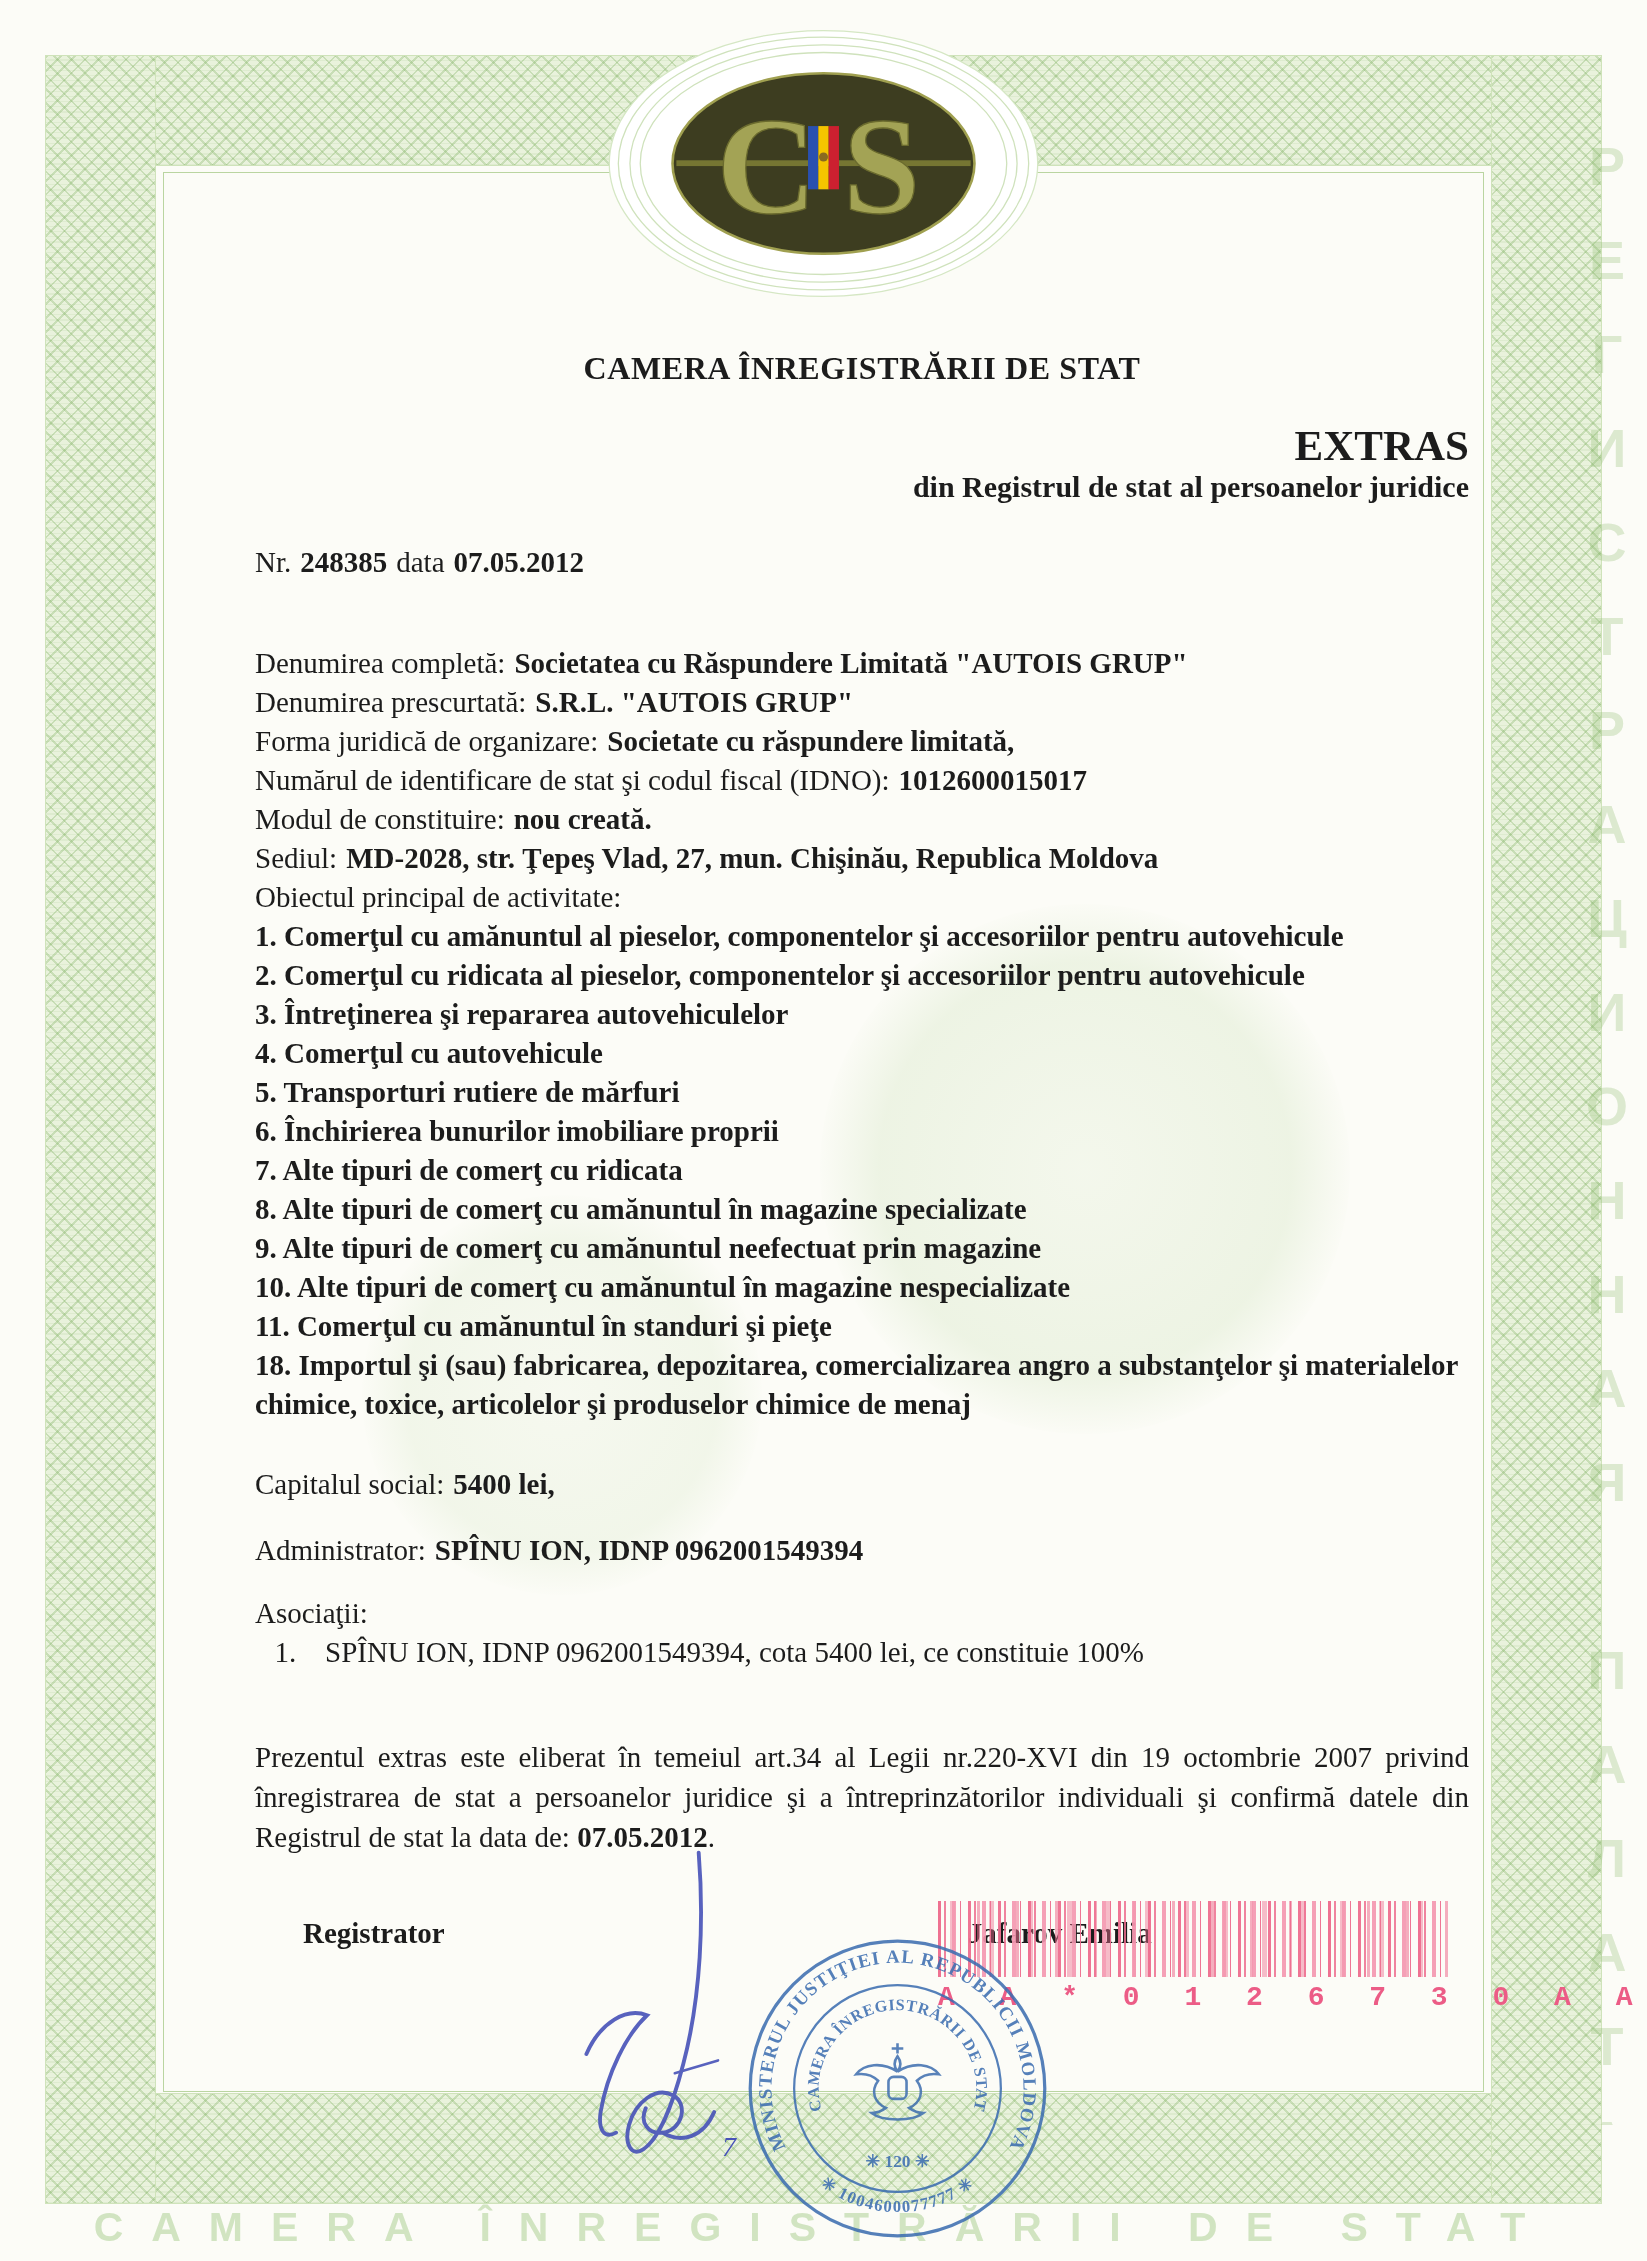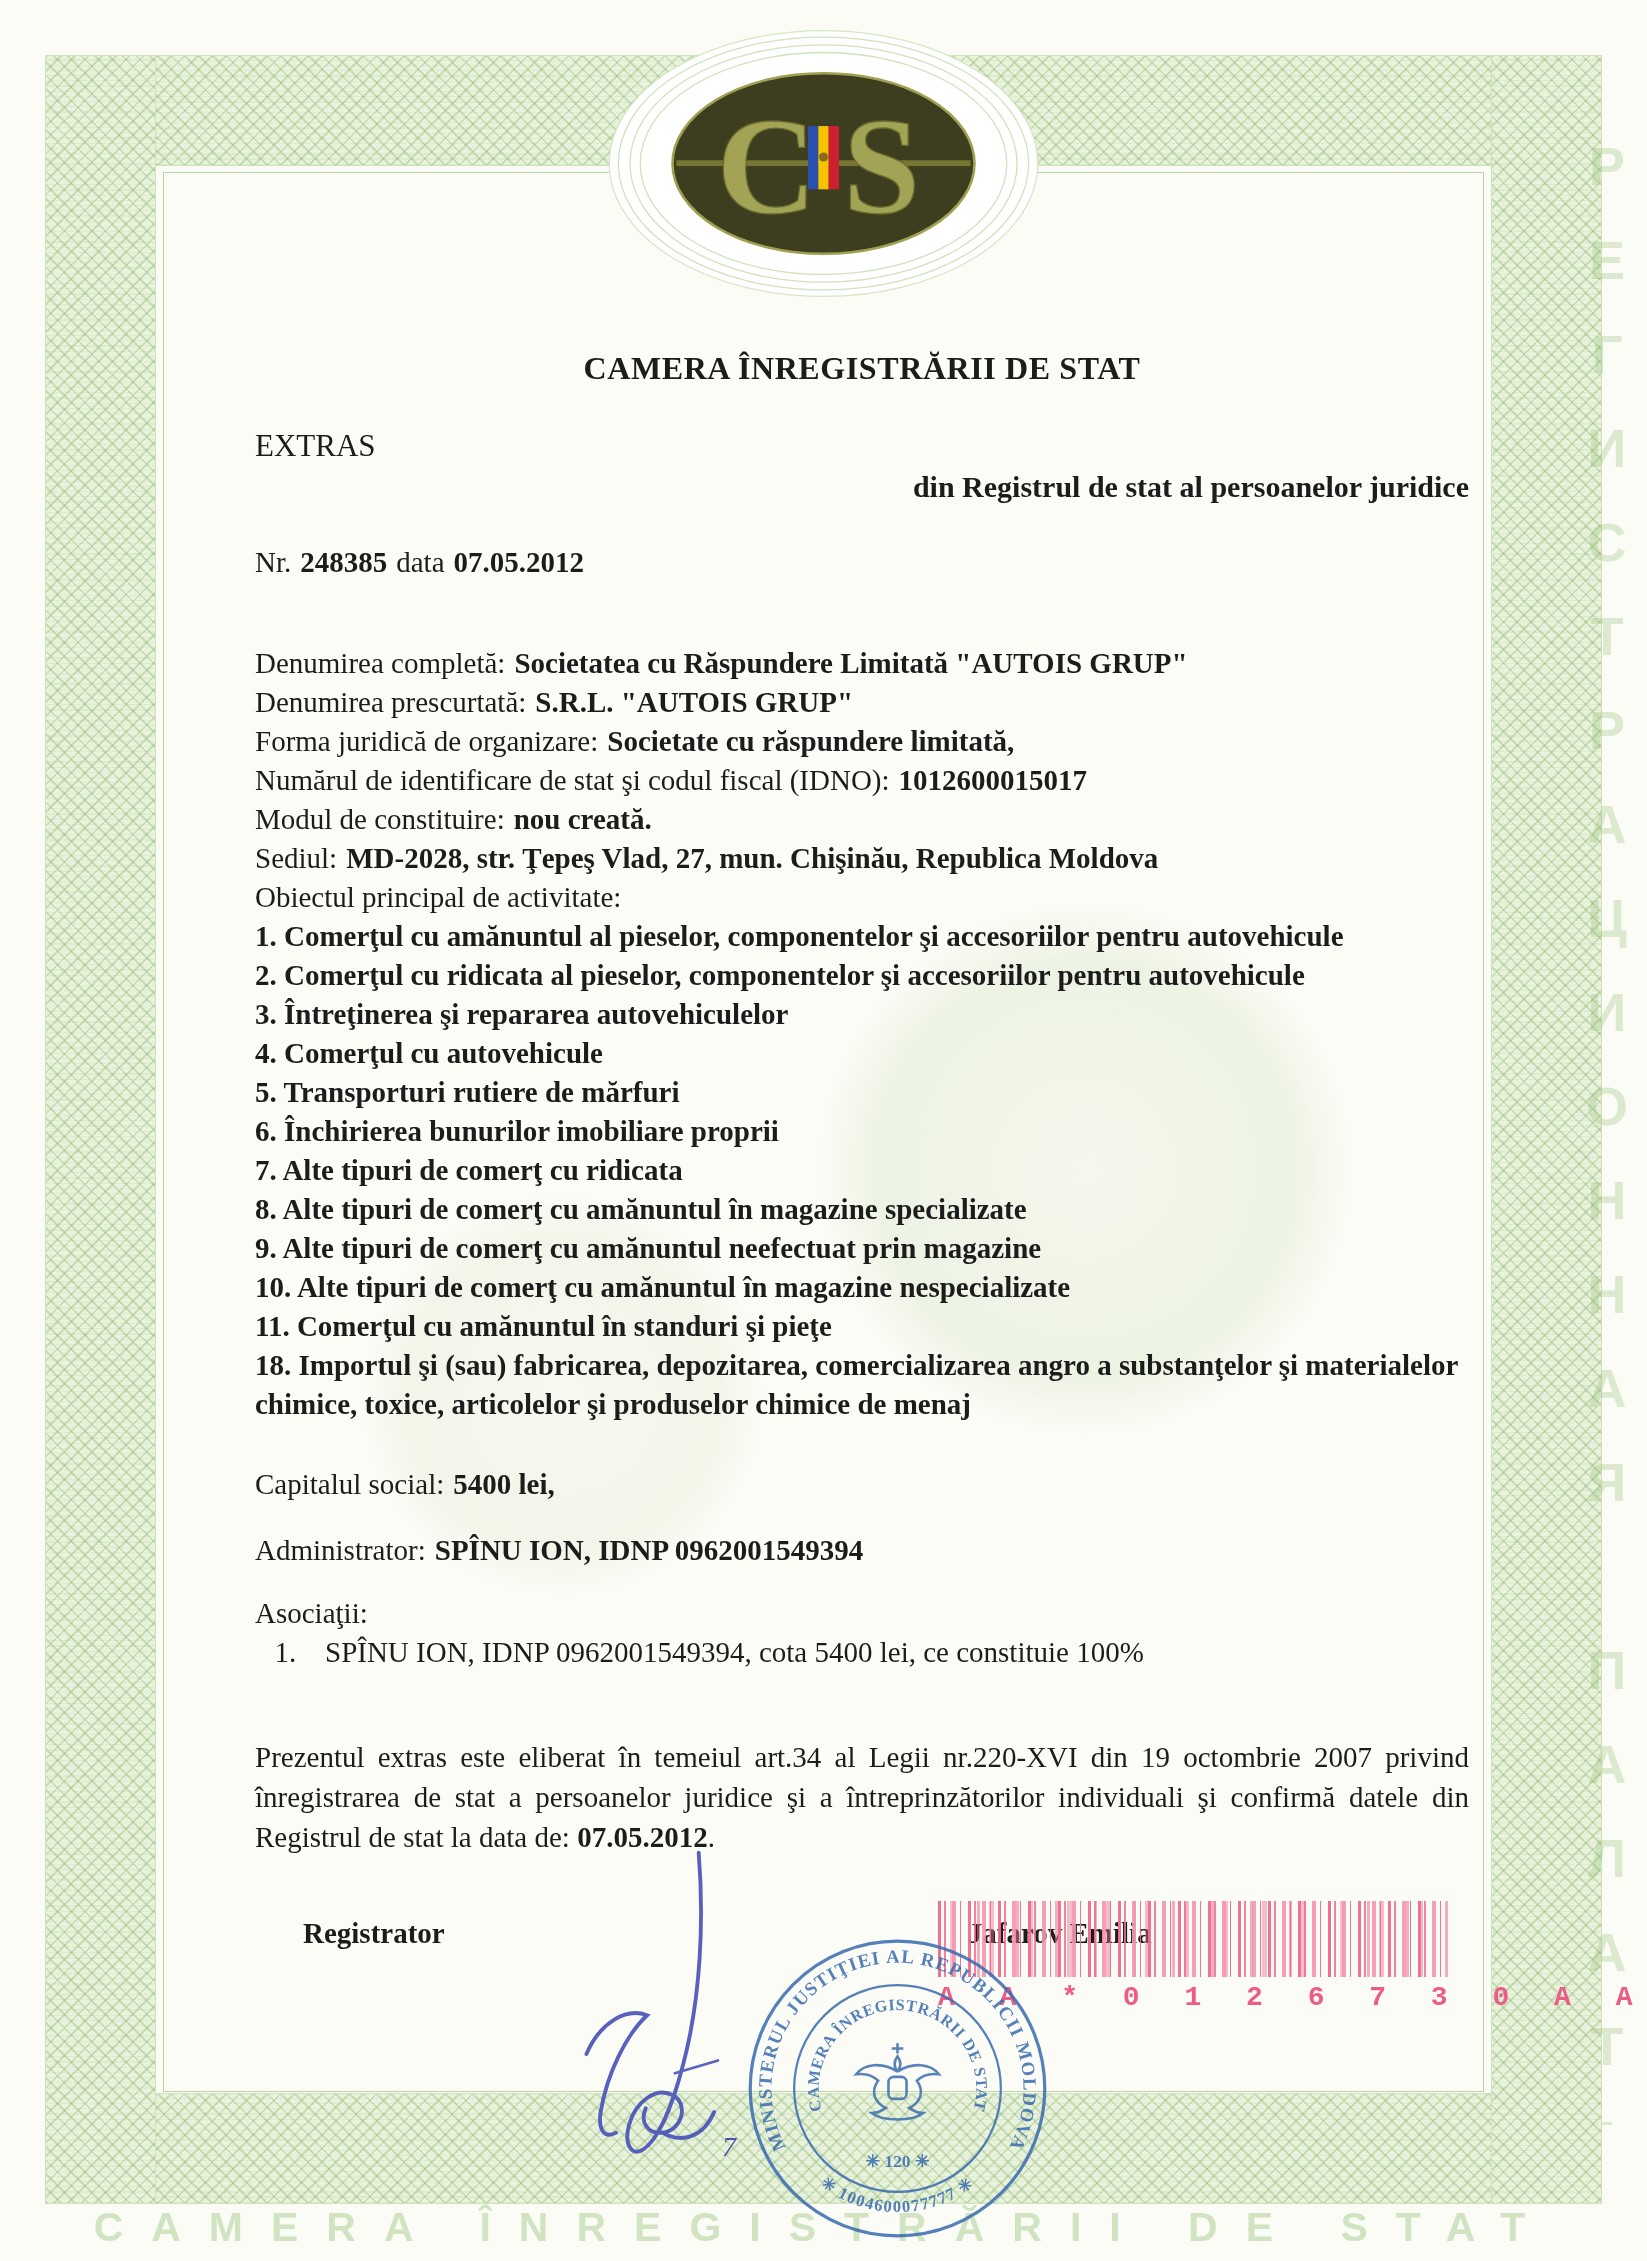--- a/index.html
+++ b/index.html
@@ -39,21 +39,21 @@
     font-family:"Liberation Sans",sans-serif;font-weight:bold;font-size:41px;letter-spacing:28px;
     color:rgba(150,195,120,0.42);
   }
 
   
   .logo{position:absolute;left:604px;top:28px;width:439px;height:271px;}
 
   
   .content{position:absolute;left:255px;top:336px;width:1214px;font-size:29px;line-height:39px;}
   .doc-issuer{text-align:center;font-size:32px;line-height:39px;font-weight:bold;margin-top:13px;letter-spacing:0.6px;}
-  .doc-title{text-align:left;font-size:31px;line-height:41px;font-weight:normal;margin-top:37px;}
+  .doc-title{text-align:right;font-size:43px;line-height:41px;font-weight:bold;margin-top:37px;}
   .doc-subtitle{text-align:right;font-size:30px;line-height:39px;font-weight:bold;margin-top:1.3px;}
   .nr-line{text-align:left;margin-top:37px;}
   .nr-line .sp{margin-left:9px;}
   .fields{margin-top:62px;}
   .field-line .val{margin-left:9px;text-align:right;}
   .activities{font-weight:bold;}
   .capital{margin-top:41px;}
   .capital .val,.admin .val{margin-left:9px;font-weight:bold;}
   .admin{margin-top:27px;}
   .assoc-label{margin-top:24px;}

